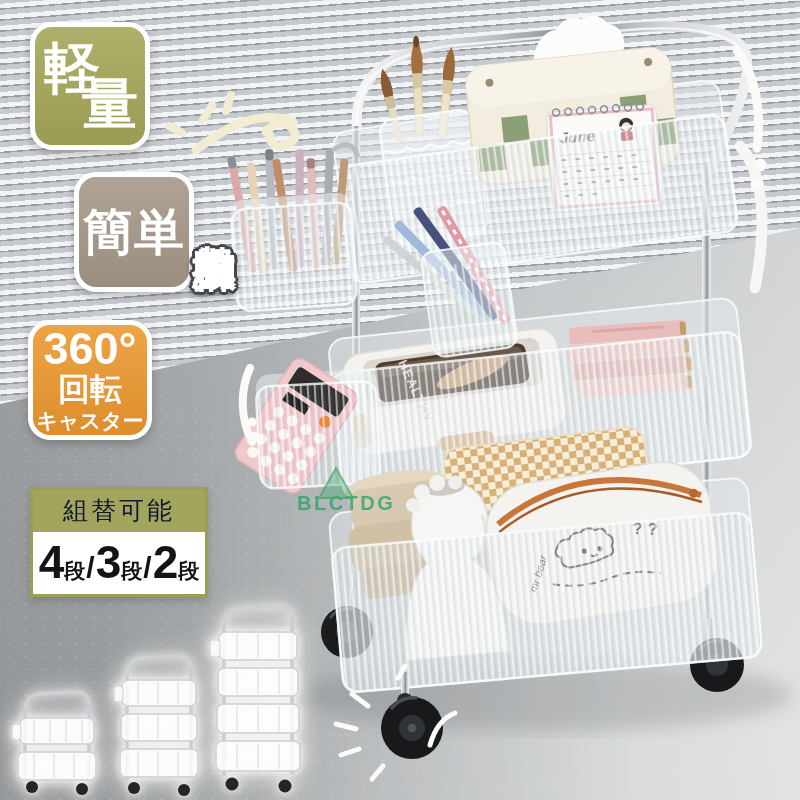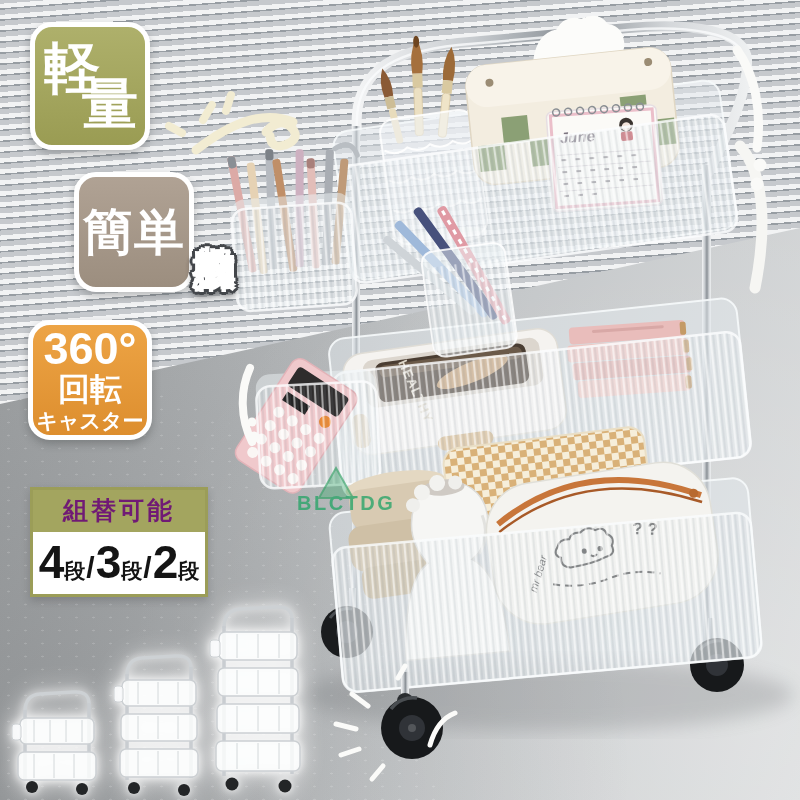--- a/index.html
+++ b/index.html
@@ -36,21 +36,21 @@
   .badge-easy div{font-size:50px;font-weight:700;line-height:.98;letter-spacing:1px;}
   .badge-caster{left:28px;top:320px;width:124px;height:120px;
     background:linear-gradient(180deg,#eda445,#dd8e2e);
     display:flex;flex-direction:column;align-items:center;justify-content:center;}
   .badge-caster .deg{font-size:45px;font-weight:800;line-height:1;}
   .badge-caster .rot{font-size:32px;font-weight:700;line-height:1.15;}
   .badge-caster .cas{font-size:21px;font-weight:800;line-height:1.25;font-family:Liberation Serif, serif;}
   
   .tierbox{position:absolute;left:30px;top:487px;width:178px;
     border:3px solid #9b9d58;background:#fff;box-shadow:0 4px 8px rgba(40,42,44,.22);}
-  .tierbox .hd{background:#a3a55f;color:#701a75;font-size:25px;font-weight:700;
+  .tierbox .hd{background:#a3a55f;color:#0f172a;font-size:25px;font-weight:400;
     text-align:center;letter-spacing:3px;padding:4px 0 5px;}
   .tierbox .bd{display:flex;align-items:baseline;justify-content:center;
     color:#141414;padding:7px 2px 9px;}
   .tierbox .n{font-size:46px;font-weight:800;line-height:1;}
   .tierbox .u{font-size:21px;font-weight:700;}
   .tierbox .s{font-size:30px;font-weight:600;margin:0 1px;}
   
   .v-caption{position:absolute;left:186px;top:210px;
     writing-mode:vertical-rl;text-orientation:upright;
     font-size:44px;font-weight:800;color:#fff;letter-spacing:1px;

